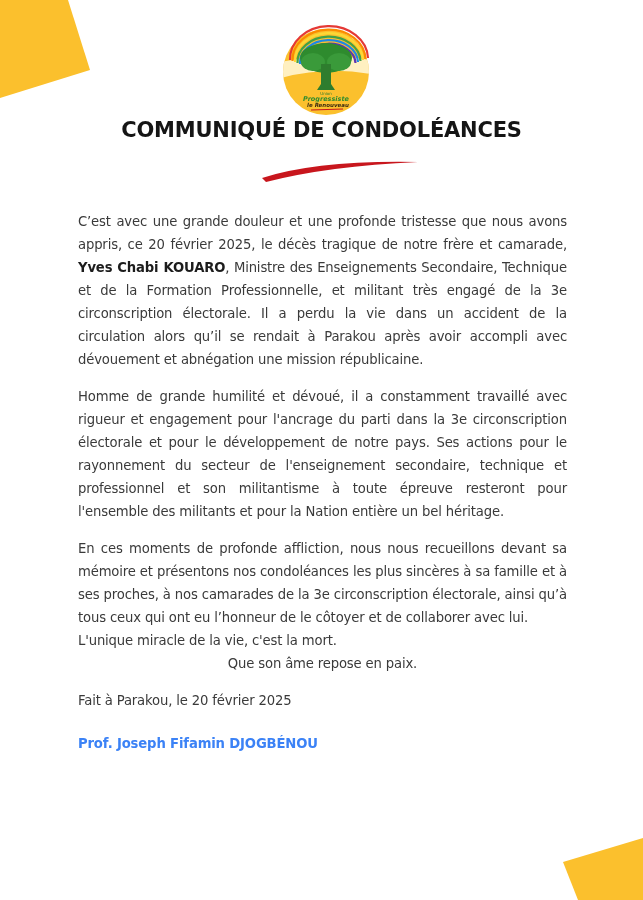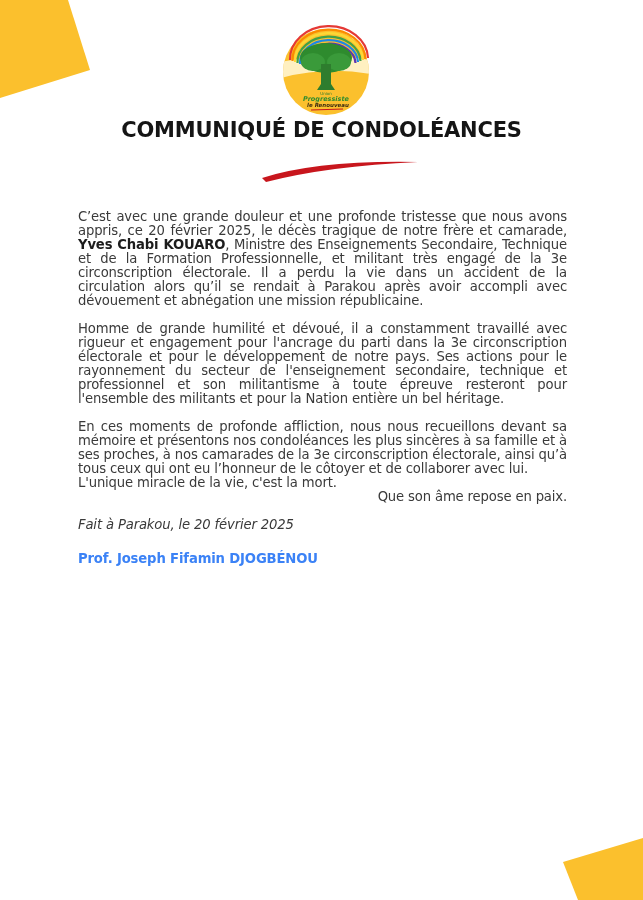--- a/index.html
+++ b/index.html
@@ -19,28 +19,28 @@
     position: absolute; left: 0; width: 643px; top: 118px;
     text-align: center;
     font-family: "DejaVu Sans", sans-serif;
     font-weight: bold; font-size: 21px; letter-spacing: -0.2px;
     color: #151515;
   }
   .swoosh { position: absolute; left: 258px; top: 156px; width: 165px; height: 28px; }
 
   .body-text {
     position: absolute; left: 78px; width: 489px; top: 210px;
-    font-size: 13.2px; line-height: 14px;
+    font-size: 13.2px; line-height: 23px;
     text-align: justify;
     letter-spacing: -0.15px;
   }
   .body-text p { margin: 0 0 14px 0; }
   .body-text b { color: #1c1c1c; }
   .line { display: block; }
-  .date-line { margin-top: 6px !important; font-style: italic; }
+  .date-line { margin-top: 6px !important; }
   .signature { margin-top: 20px !important; text-align: left; }
   .sig-name { font-weight: bold; color: #3b82f6; }
 </style>
 </head>
 <body>
 
 <svg class="corner corner-tl" viewBox="0 0 100 100">
   <polygon points="0,0 68,0 90,70 0,98" fill="#fbc02d"></polygon>
 </svg>
 <svg class="corner corner-br" viewBox="0 0 90 90" preserveAspectRatio="none">
@@ -85,19 +85,19 @@
 </svg>
 
 <div class="body-text">
   <p>
     <span>C’est avec une grande douleur et une profonde tristesse que nous avons appris, ce 20 février 2025, le décès tragique de notre frère et camarade, </span><b>Yves Chabi KOUARO</b><span>, Ministre des Enseignements Secondaire, Technique et de la Formation Professionnelle, et militant très engagé de la 3e circonscription électorale. Il a perdu la vie dans un accident de la circulation alors qu’il se rendait à Parakou après avoir accompli avec dévouement et abnégation une mission républicaine.</span>
   </p>
   <p>Homme de grande humilité et dévoué, il a constamment travaillé avec rigueur et engagement pour l'ancrage du parti dans la 3e circonscription électorale et pour le développement de notre pays. Ses actions pour le rayonnement du secteur de l'enseignement secondaire, technique et professionnel et son militantisme à toute épreuve resteront pour l'ensemble des militants et pour la Nation entière un bel héritage.</p>
   <p>
     <span>En ces moments de profonde affliction, nous nous recueillons devant sa mémoire et présentons nos condoléances les plus sincères à sa famille et à ses proches, à nos camarades de la 3e circonscription électorale,  ainsi qu’à tous ceux qui ont eu l’honneur de le côtoyer et de collaborer avec lui.</span>
     <span class="line" style="text-align:left">L'unique miracle de la vie, c'est la mort.</span>
-    <span class="line" style="text-align:right">Que son âme repose en paix.</span>
+    <span class="line" style="text-align:center">Que son âme repose en paix.</span>
   </p>
   <p class="date-line" style="text-align:left">Fait à Parakou, le 20 février 2025</p>
   <p class="signature">
     <span class="line sig-name">Prof. Joseph Fifamin DJOGBÉNOU</span>
   </p>
 </div>
 
 </body></html>

